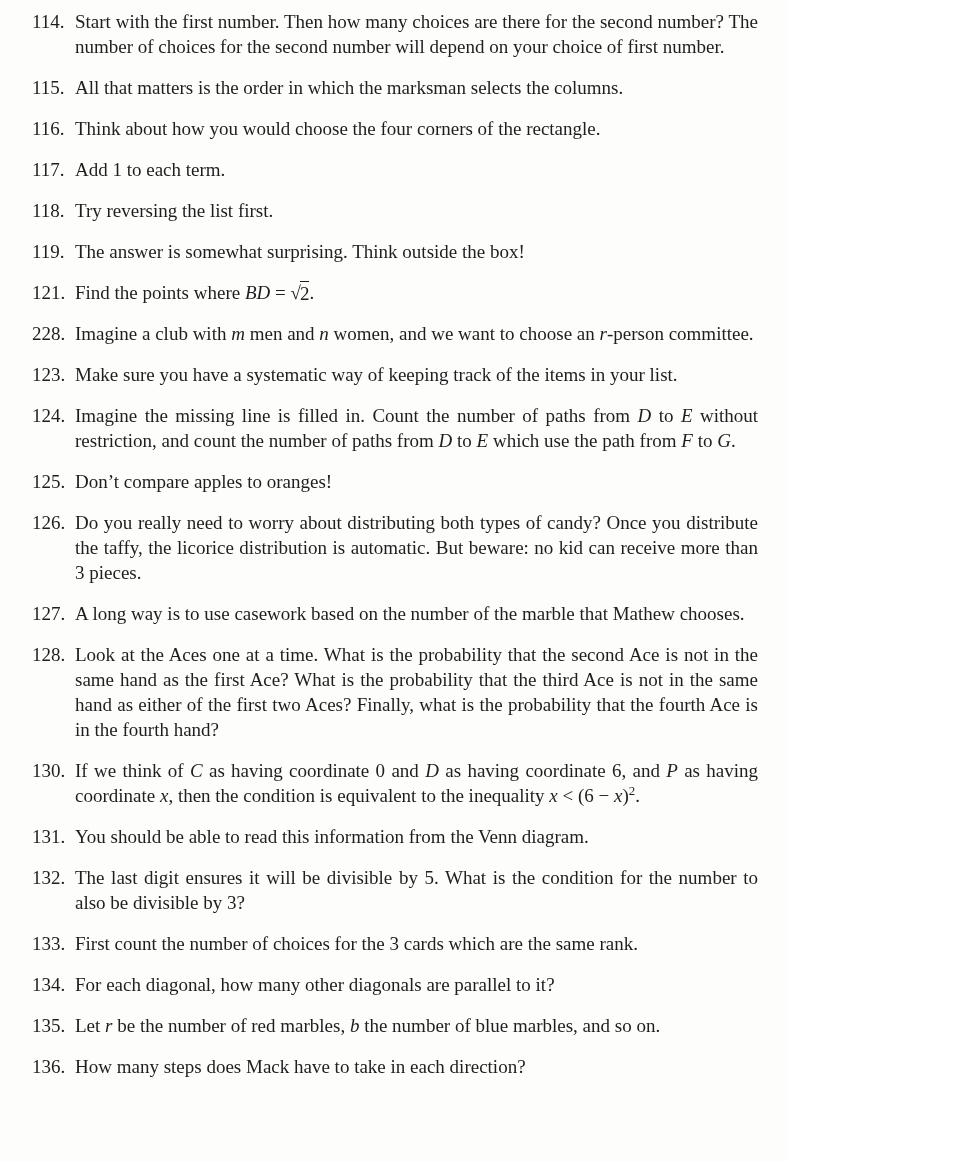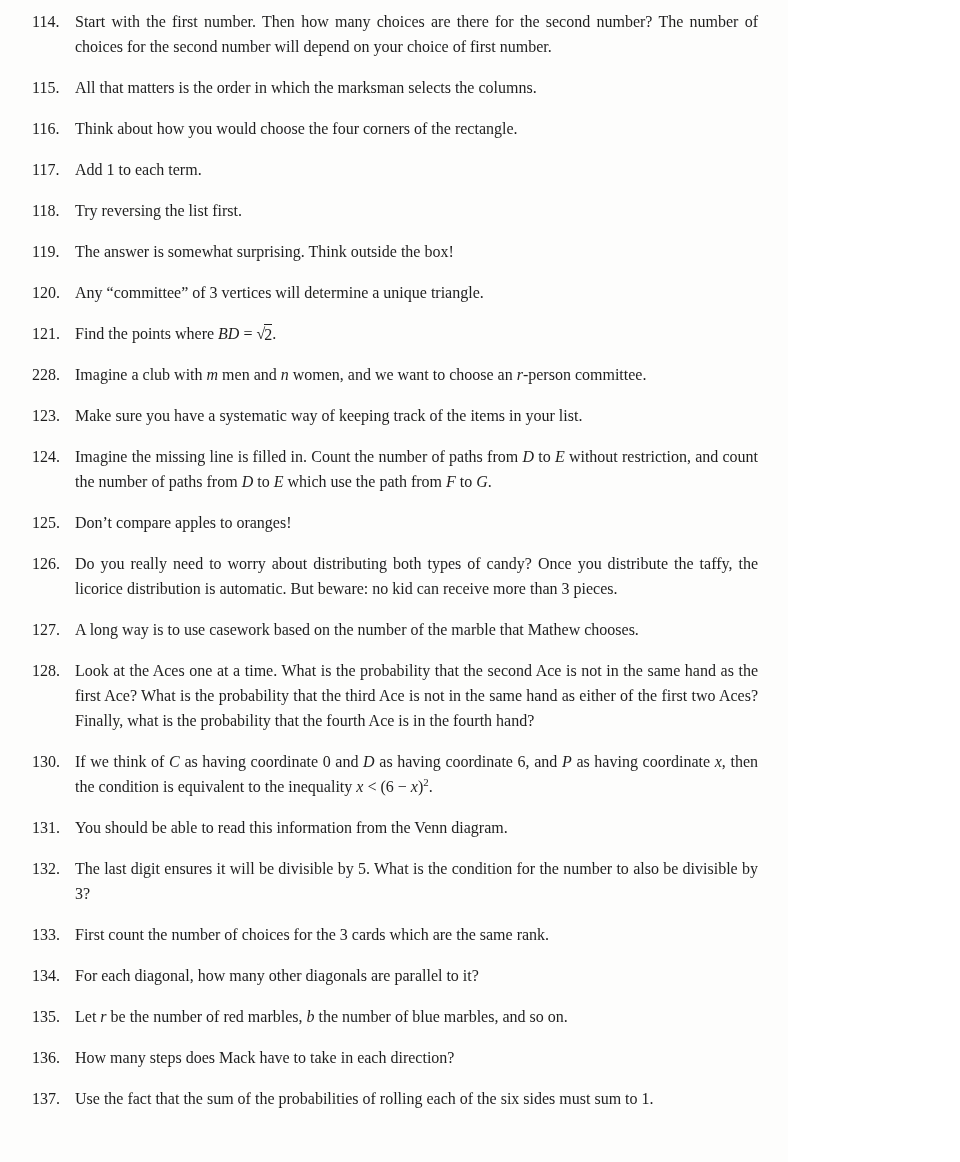--- a/index.html
+++ b/index.html
@@ -8,21 +8,21 @@
     background: #ffffff;
   }
   .page {
     position: relative;
     width: 788px;
     height: 1162px;
     box-sizing: border-box;
     background: #fdfdfc;
     color: #1e1e1e;
     font-family: "Liberation Serif", "DejaVu Serif", serif;
-    font-size: 16px;
+    font-size: 19px;
     line-height: 25px;
     padding: 9px 30px 0 32px;
     overflow: hidden;
   }
   ol.hints {
     list-style: none;
     margin: 0;
     padding: 0;
   }
   li.hint {
@@ -74,24 +74,20 @@
       </li>
       <li class="hint">
         <span class="num">118.</span>
         <span class="body">Try reversing the list first.</span>
       </li>
       <li class="hint">
         <span class="num">119.</span>
         <span class="body">The answer is somewhat surprising. Think outside the box!</span>
       </li>
       <li class="hint">
-        <span class="num">120.</span>
-        <span class="body">Any “committee” of 3 vertices will determine a unique triangle.</span>
-      </li>
-      <li class="hint">
         <span class="num">121.</span>
         <span class="body">Find the points where <em>BD</em> = <span class="sqrt"><span class="radical">√</span><span class="sqrt-arg">2</span></span>.</span>
       </li>
       <li class="hint">
         <span class="num">228.</span>
         <span class="body">Imagine a club with <em>m</em> men and <em>n</em> women, and we want to choose an <em>r</em>-person committee.</span>
       </li>
       <li class="hint">
         <span class="num">123.</span>
         <span class="body">Make sure you have a systematic way of keeping track of the items in your list.</span>
@@ -137,18 +133,14 @@
         <span class="body">For each diagonal, how many other diagonals are parallel to it?</span>
       </li>
       <li class="hint">
         <span class="num">135.</span>
         <span class="body">Let <em>r</em> be the number of red marbles, <em>b</em> the number of blue marbles, and so on.</span>
       </li>
       <li class="hint">
         <span class="num">136.</span>
         <span class="body">How many steps does Mack have to take in each direction?</span>
       </li>
-      <li class="hint">
-        <span class="num">137.</span>
-        <span class="body">Use the fact that the sum of the probabilities of rolling each of the six sides must sum to 1.</span>
-      </li>
     </ol>
 </div>
 
 </body></html>

